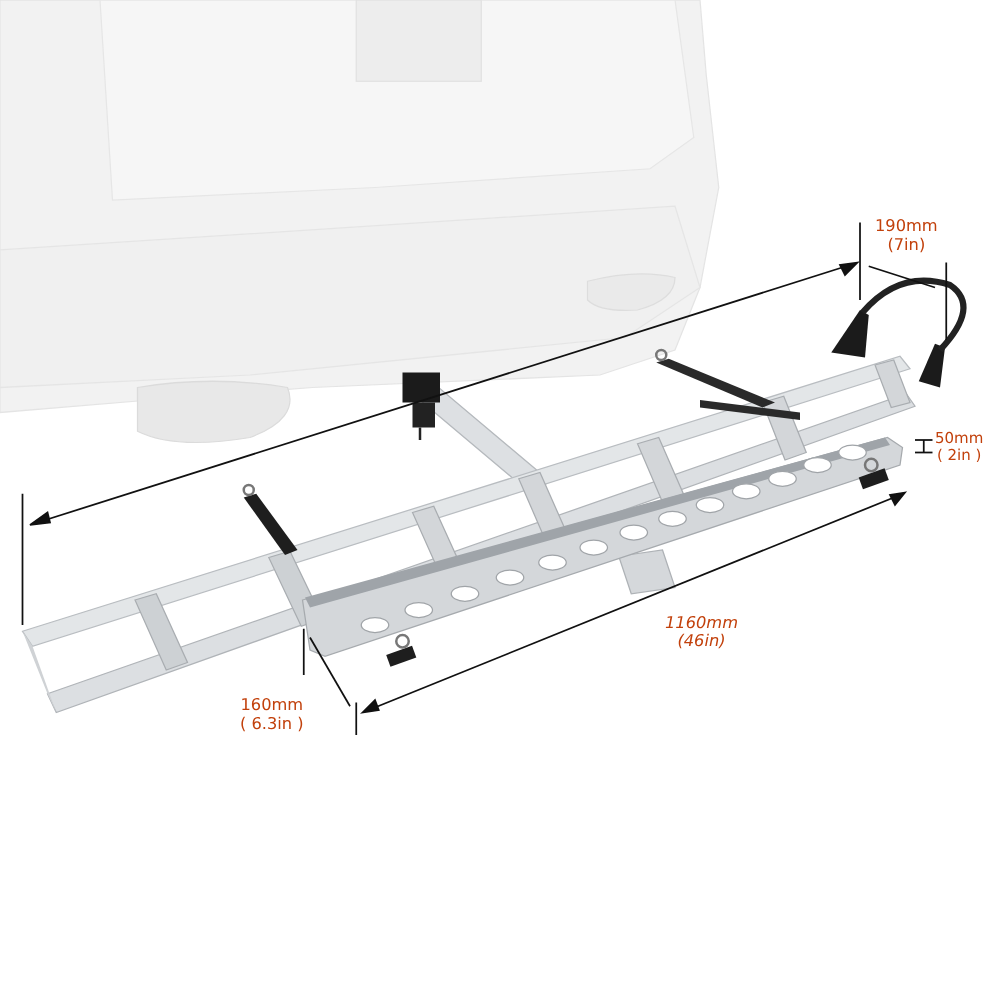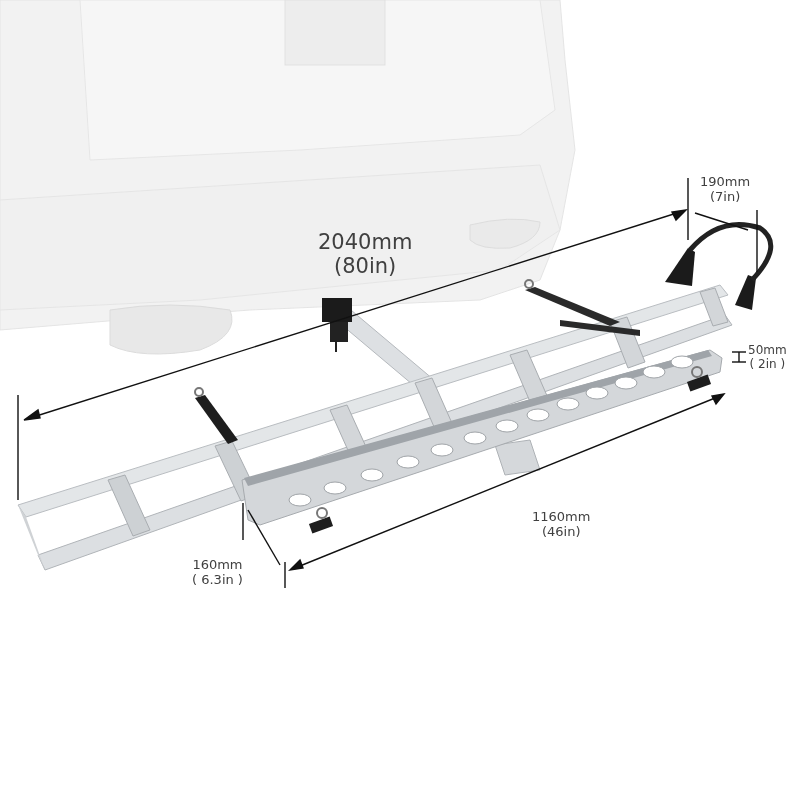--- a/index.html
+++ b/index.html
@@ -1,19 +1,19 @@
 <!DOCTYPE html>
 <html><head>
   <meta charset="utf-8">
   <style>
     html, body { margin: 0; padding: 0; background: #ffffff; }
     body { width: 800px; height: 800px; overflow: hidden; position: relative; font-family: "DejaVu Sans", sans-serif; }
     .stage { position: absolute; left: 0; top: 0; width: 800px; height: 800px; }
     svg.art { position: absolute; left: 0; top: 0; }
-    .label { position: absolute; color: #404040; text-align: center; line-height: 1.15; white-space: nowrap; }
+    .label { position: absolute; color: #c2410c; text-align: center; line-height: 1.15; white-space: nowrap; }
     .big { font-size: 21px; }
     .med { font-size: 13px; }
     .sm { font-size: 12px; }
   </style>
 </head>
 <body>
 
 <div class="stage">
 
   <svg class="art" width="800" height="800" viewBox="0 0 800 800">
@@ -106,36 +106,32 @@
       <line x1="295" y1="568" x2="720" y2="396"></line>
       <polygon points="290,570 300,560 303,568"></polygon>
       <polygon points="724,394 712,396 716,404"></polygon>
 
       <line x1="248" y1="510" x2="280" y2="565"></line>
       <line x1="243" y1="503" x2="243" y2="540"></line>
       <line x1="285" y1="562" x2="285" y2="588"></line>
     </g>
   </svg>
 
-  <div class="label big" style="left:318px; top:230px;">
-    <div>2040mm</div>
-    <div>(80in)</div>
-  </div>
 
   <div class="label med" style="left:700px; top:175px;">
     <div>190mm</div>
     <div>(7in)</div>
   </div>
 
   <div class="label sm" style="left:748px; top:344px;">
     <div>50mm</div>
     <div>( 2in )</div>
   </div>
 
-  <div class="label med" style="left:532px; top:510px;">
+  <div class="label med" style="left:532px; top:492px;font-style:italic;">
     <div>1160mm</div>
     <div>(46in)</div>
   </div>
 
   <div class="label med" style="left:192px; top:558px;">
     <div>160mm</div>
     <div>( 6.3in )</div>
   </div>
 
 </div>

